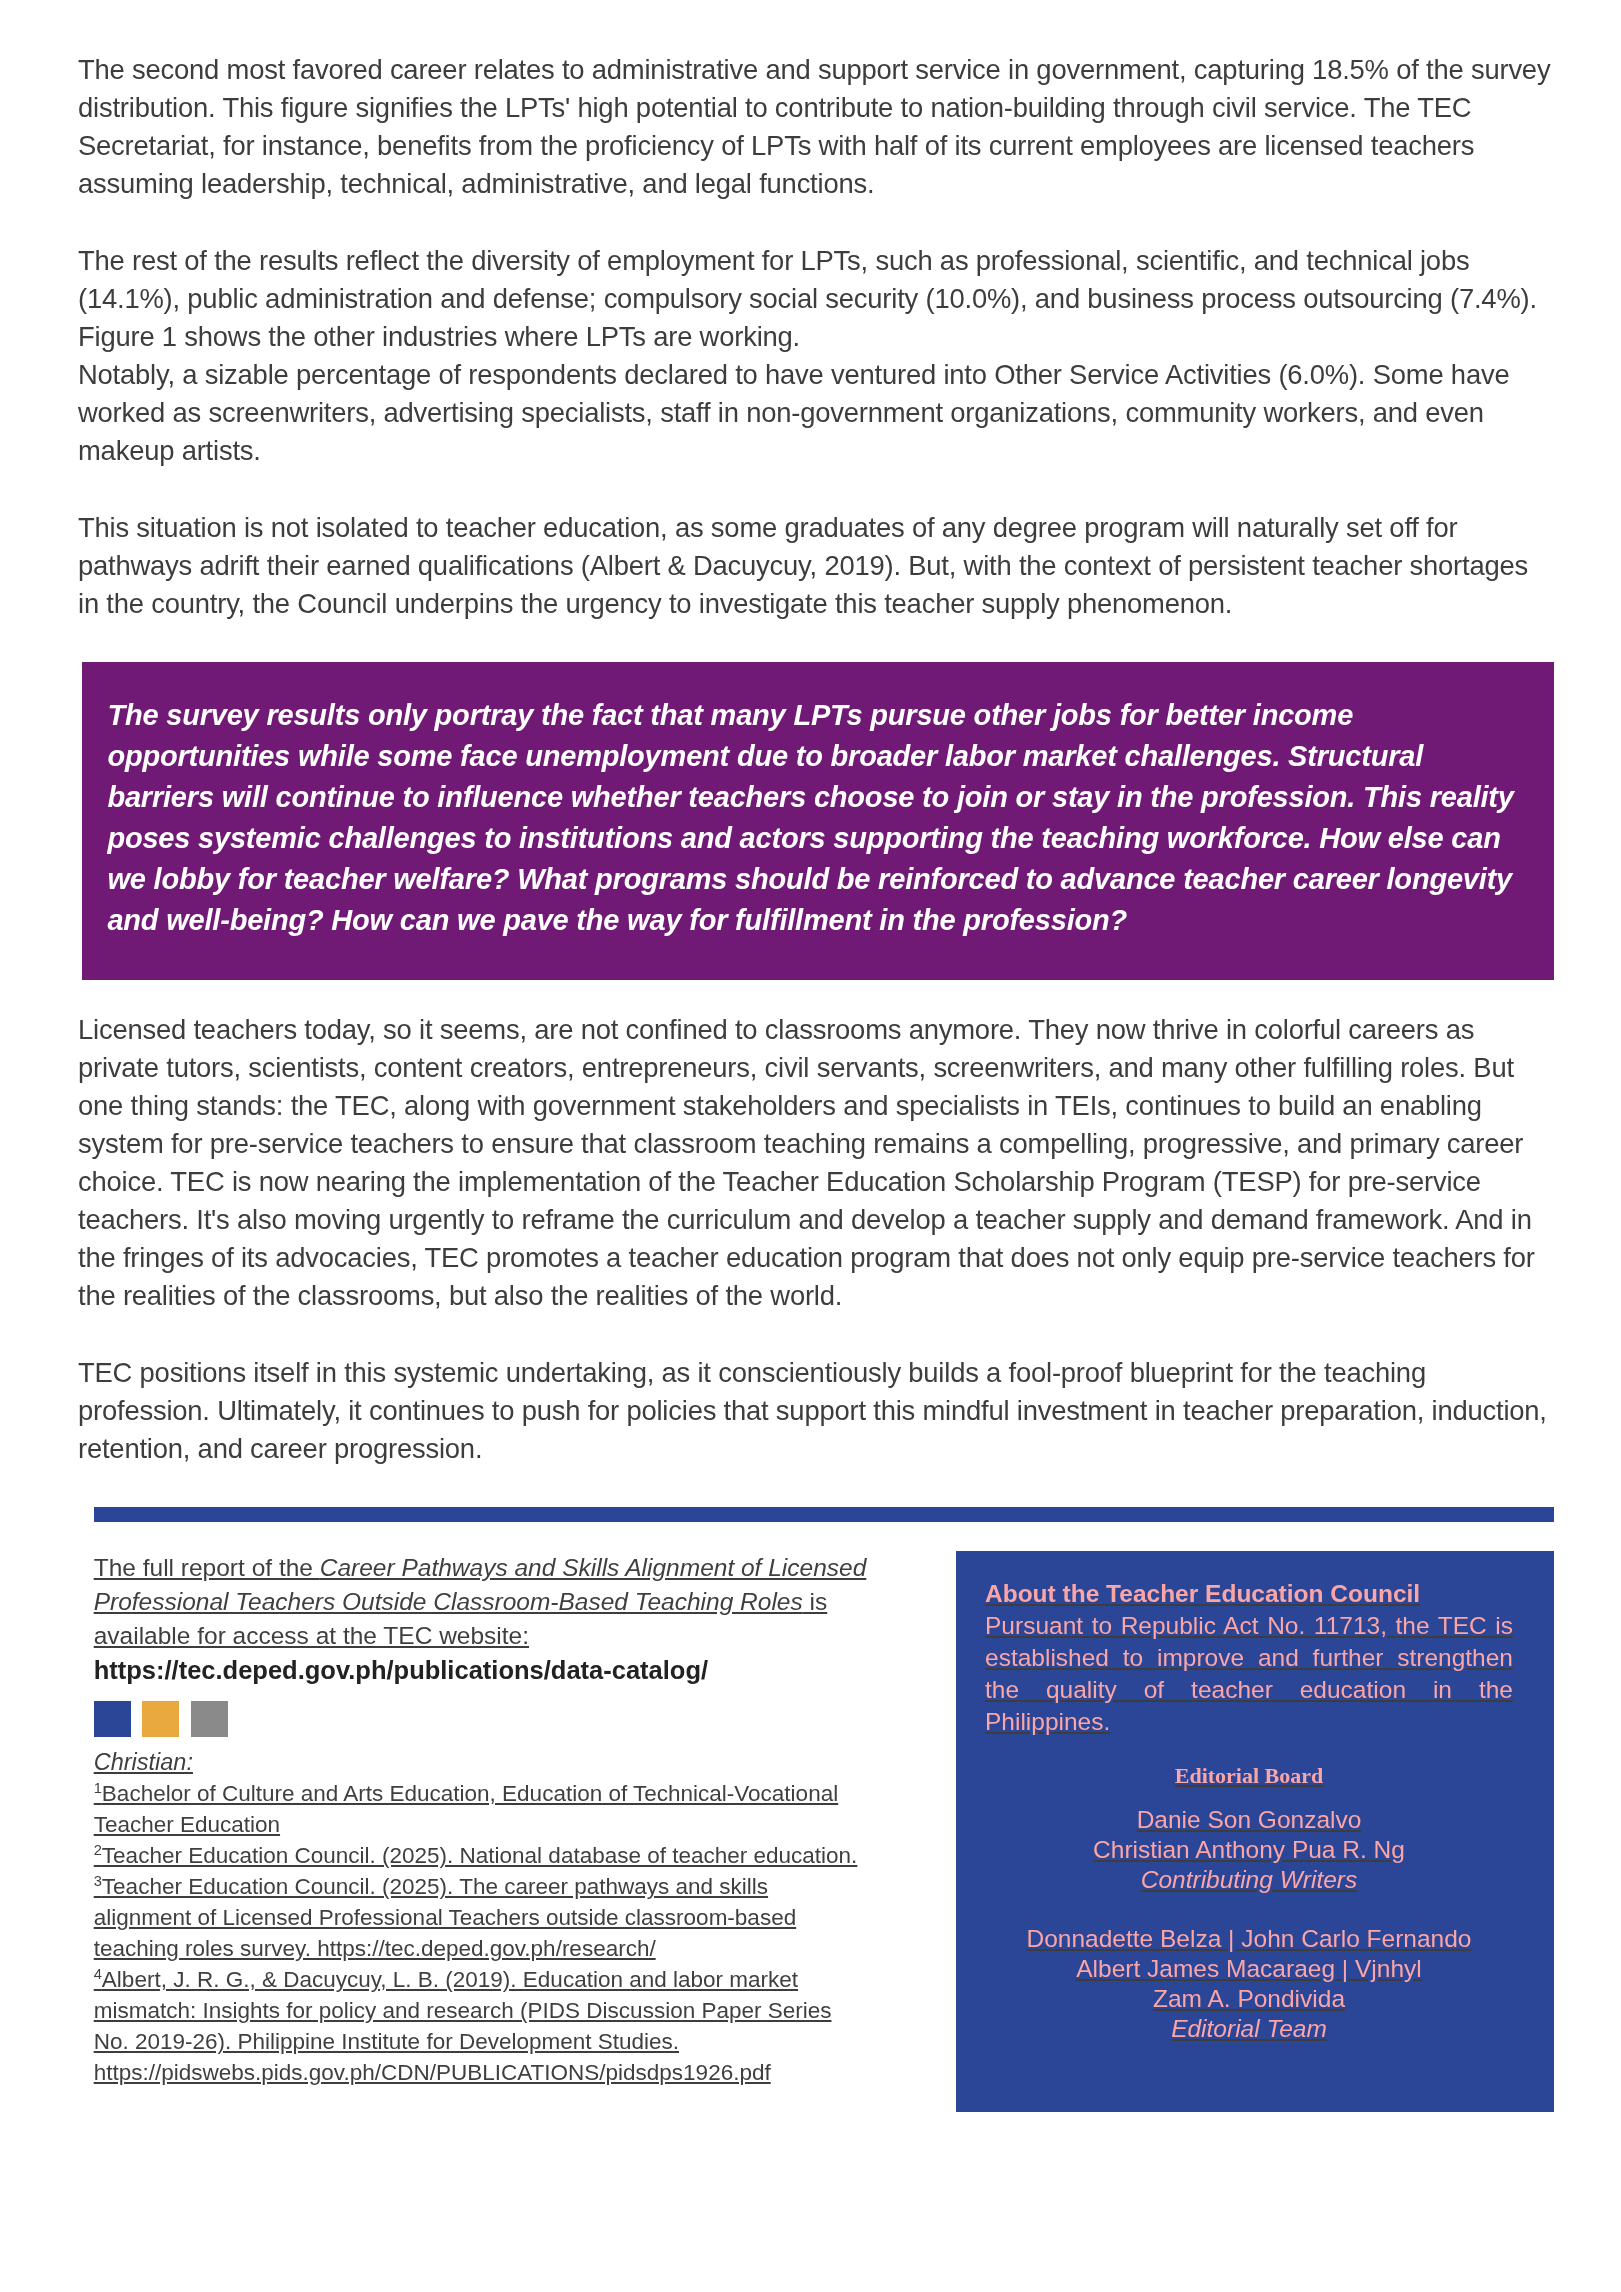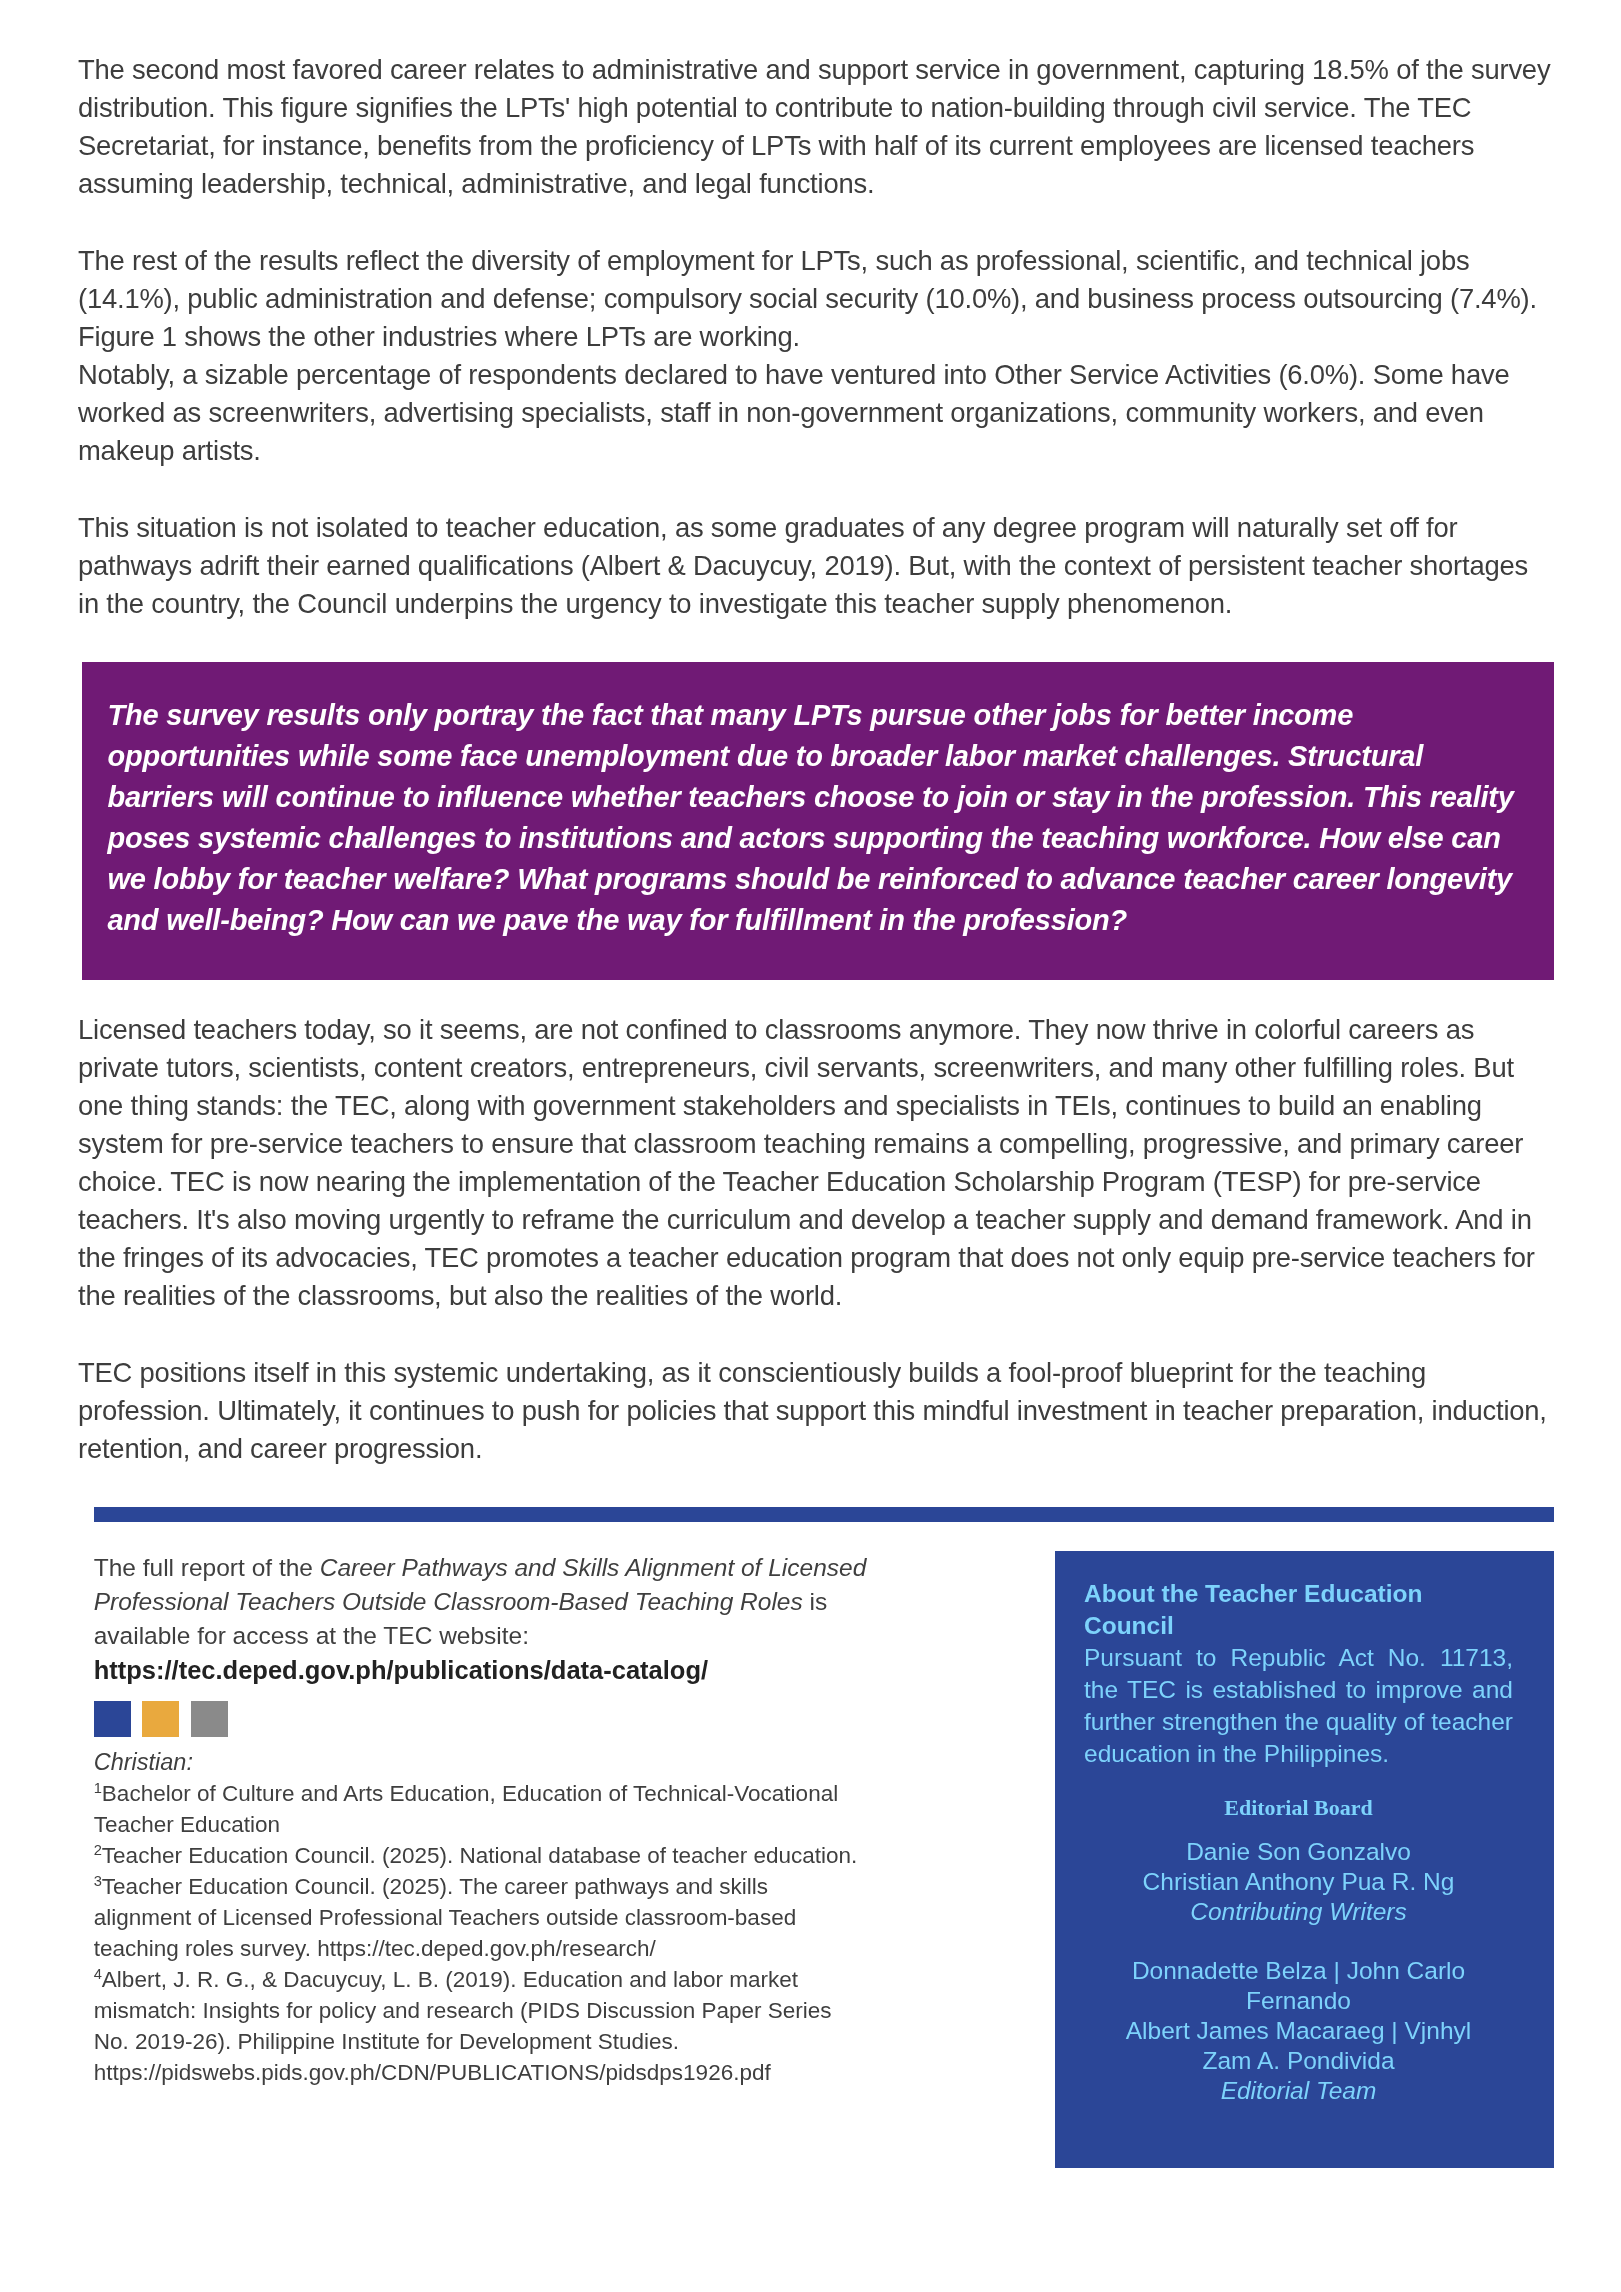--- a/index.html
+++ b/index.html
@@ -37,20 +37,21 @@
   }
   .divider-bar {
     height: 14.7px;
     background: #2b4697;
     margin: 27.4px 0 29px 15.7px;
   }
   .footer {
     display: flex;
     align-items: flex-start;
     margin-left: 15.7px;
+    text-decoration: underline;
   }
   .footer-left {
     width: 774px;
     flex: 0 0 auto;
   }
   .report-note {
     font-size: 24.5px;
     line-height: 34px;
     color: #3f3f3f;
   }
@@ -81,24 +82,24 @@
     word-break: break-word;
   }
   .ref-item sup {
     font-size: 14.7px;
     line-height: 0;
     vertical-align: super;
   }
   .footer-right-spacer { flex: 1 1 auto; }
   .about-box {
     flex: 0 0 auto;
-    width: 499px;
+    width: 598px;
     min-height: 561px;
     background: #2b4697;
-    color: #7dd3fc;
+    color: #fca5a5;
     padding: 27.4px 41px 33px 29px;
   }
   .about-heading {
     font-weight: bold;
     font-size: 24.5px;
     line-height: 32px;
   }
   .about-body {
     font-size: 24.5px;
     line-height: 32px;

